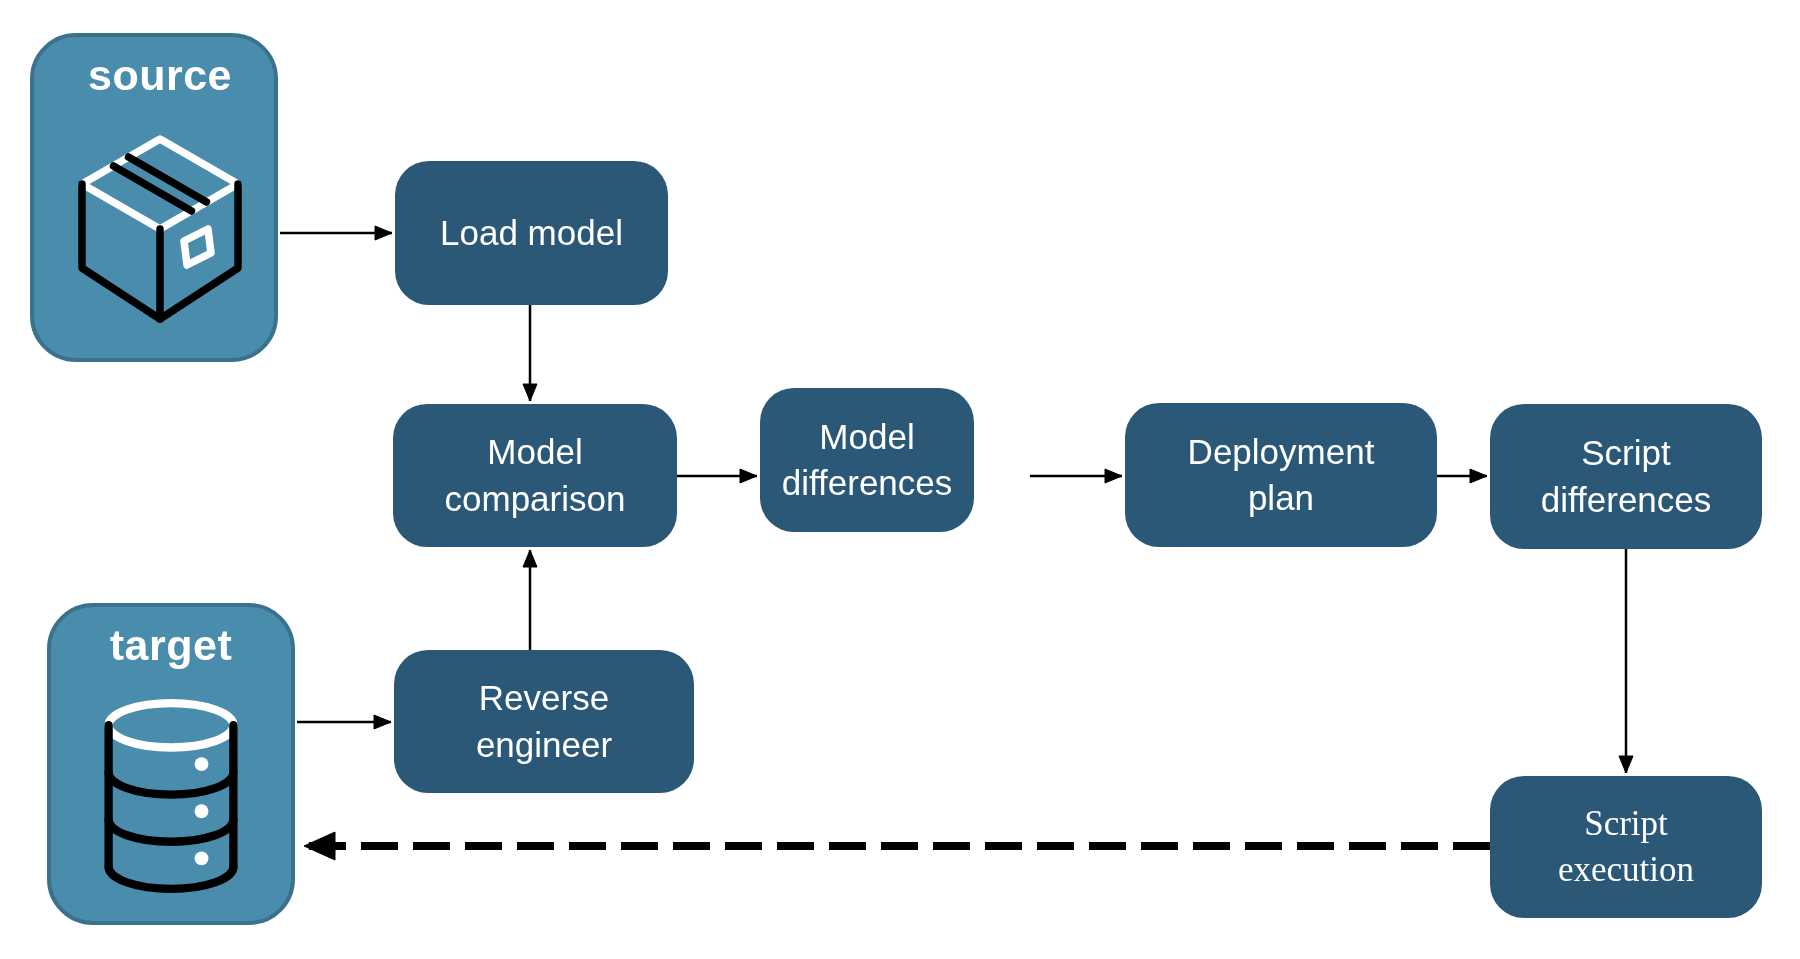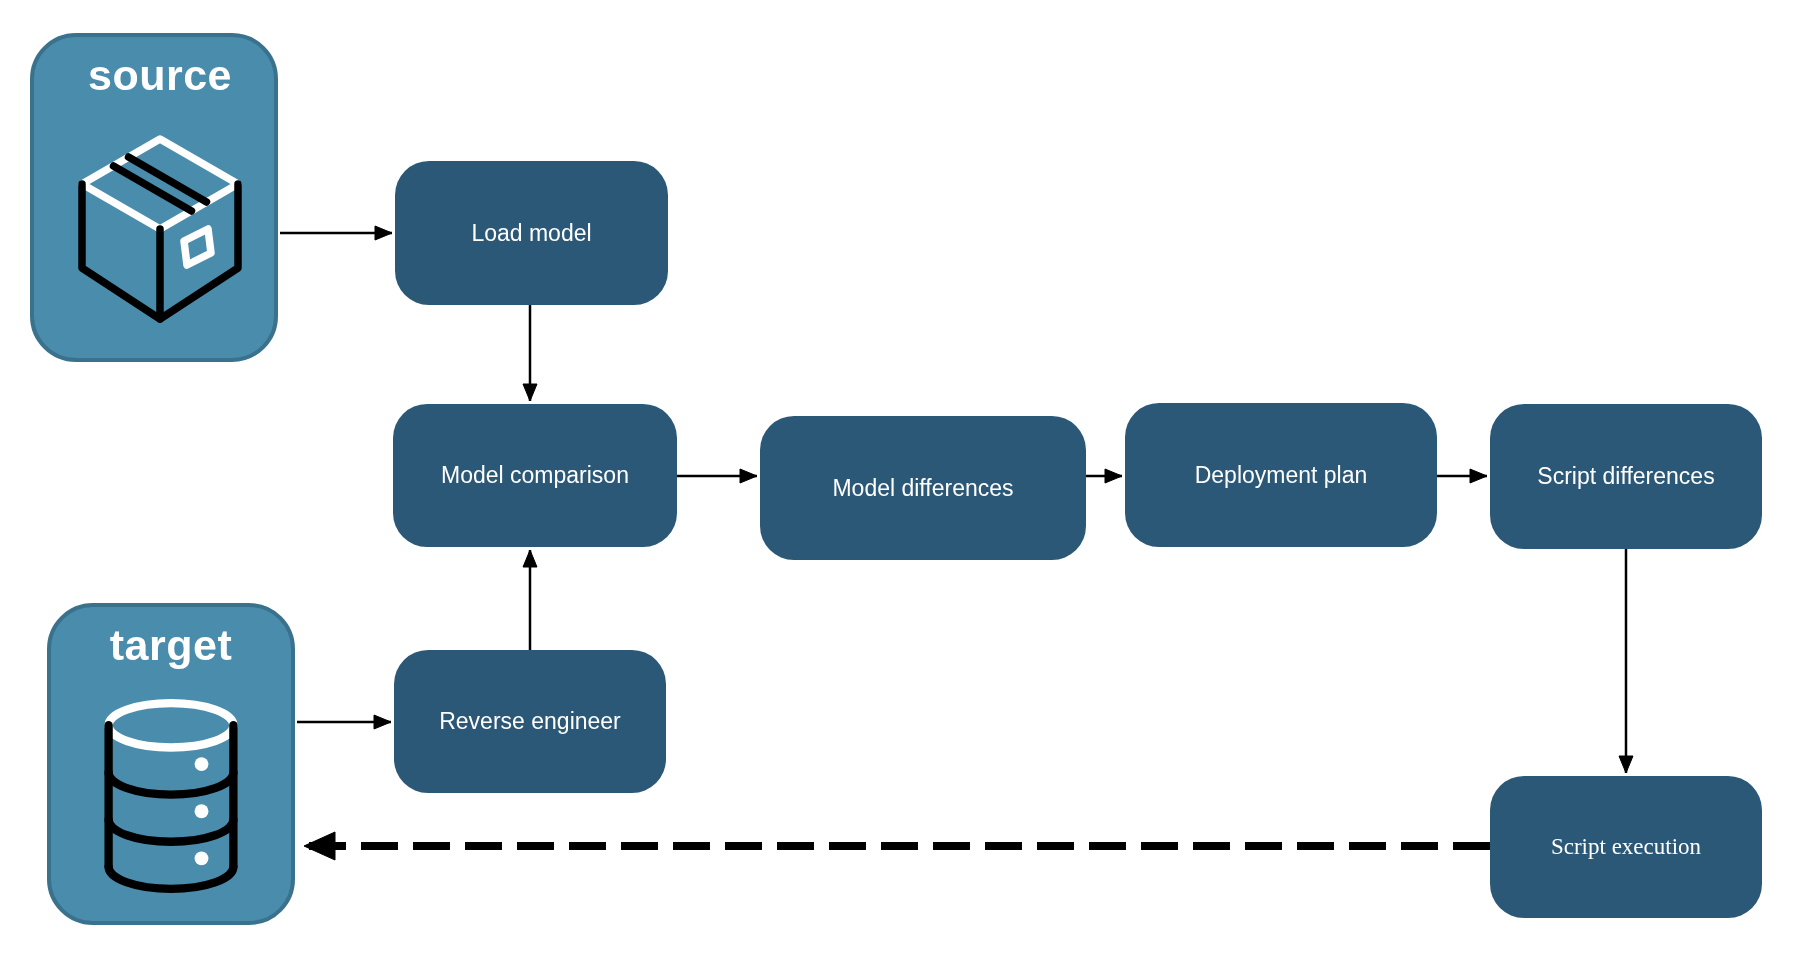--- a/index.html
+++ b/index.html
@@ -42,21 +42,21 @@
     flex:1;display:flex;align-items:center;justify-content:center;
     width:100%;
   }
   .node{
     position:absolute;
     background:var(--node-fill);
     border-radius:34px;
     color:var(--text);
     display:flex;align-items:center;justify-content:center;
     text-align:center;
-    font-size:23px;
+    font-size:35px;
     line-height:1.32;
     z-index:2;
   }
   .node .label{display:inline-block;max-width:210px;}
   svg line, svg path{stroke:var(--arrow);}
 </style>
 </head>
 <body>
 
 <div class="stage">
@@ -132,33 +132,33 @@
   </div>
 
   <div class="node" style="left:395px;top:161px;width:273px;height:144px;">
     <span class="label">Load model</span>
   </div>
 
   <div class="node" style="left:393px;top:404px;width:284px;height:143px;">
     <span class="label">Model comparison</span>
   </div>
 
-  <div class="node" style="left:760px;top:416px;width:326px;height:144px;">
+  <div class="node" style="left:760px;top:388px;width:214px;height:144px;">
     <span class="label">Model differences</span>
   </div>
 
   <div class="node" style="left:1125px;top:403px;width:312px;height:144px;">
     <span class="label">Deployment plan</span>
   </div>
 
   <div class="node" style="left:1490px;top:404px;width:272px;height:145px;">
     <span class="label">Script differences</span>
   </div>
 
-  <div class="node" style="left:394px;top:650px;width:272px;height:143px;">
+  <div class="node" style="left:394px;top:650px;width:300px;height:143px;">
     <span class="label">Reverse engineer</span>
   </div>
 
   <div class="node" style="left:1490px;top:776px;width:272px;height:142px;font-family:Liberation Serif, serif;">
     <span class="label">Script execution</span>
   </div>
 
 </div>
 
 </body></html>

